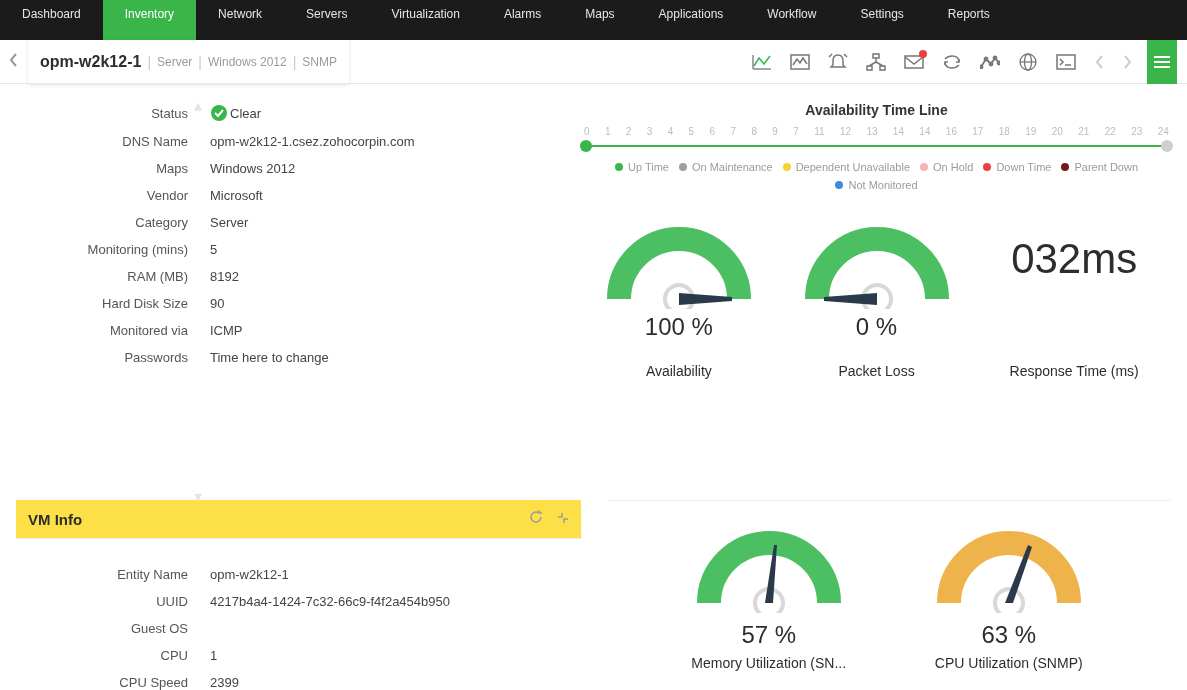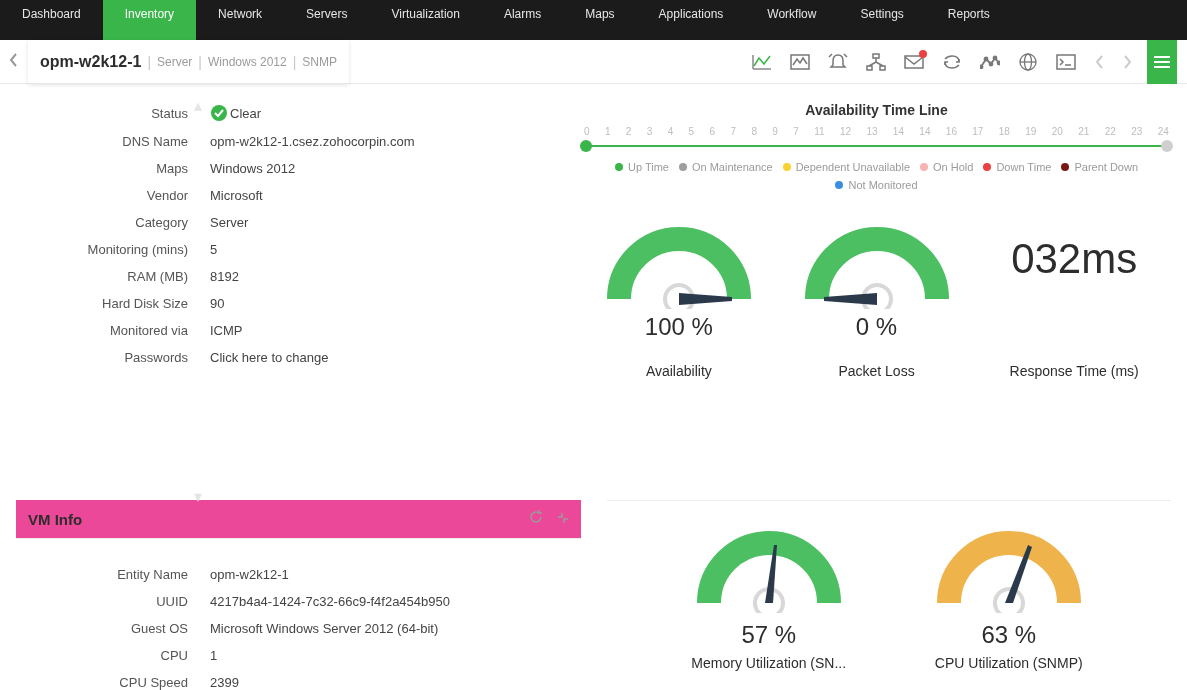--- a/index.html
+++ b/index.html
@@ -52,21 +52,21 @@
   .gauges { display:flex; gap:12px; justify-content:space-between; padding:0 4px; }
   .g { flex:1; text-align:center; }
   .gwrap { height:100px; display:flex; align-items:flex-end; justify-content:center; position:relative; }
   .gnum { font-size:24px; color:#2d2d2d; margin-top:4px; }
   .gbig { font-size:42px; color:#2d2d2d; display:flex; align-items:center; justify-content:center; height:100px; font-weight:400;}
   .glabel { color:#2d2d2d; font-size:14px; margin-top:22px; }
 
   
   .panels { display:flex; gap:26px; padding:0 16px; margin-top:14px; }
   .panel { flex:1; }
-  .phead { background:#ec4899; display:flex; align-items:center; height:38px; padding:0 12px; }
+  .phead { background:#fde047; display:flex; align-items:center; height:38px; padding:0 12px; }
   .phead .ptitle { font-weight:700; font-size:15px; color:#2d2d2d; }
   .phead .picons { margin-left:auto; display:flex; gap:14px; color:#9a9a9a; }
   .panel .body { padding:22px 0 0 0; border-top:1px solid #eee; }
   .dial { text-align:center; width:200px; }
   .drow { display:flex; gap:40px; justify-content:center; }
 
   .reddot { width:8px; height:8px; background:#ea4040; border-radius:50%; position:absolute; top:6px; right:6px; }
 </style>
 </head>
 <body>
@@ -230,21 +230,21 @@
     <div class="kv">
         <div class="k">Hard Disk Size</div>
         <div class="v">90</div>
       </div>
     <div class="kv">
         <div class="k">Monitored via</div>
         <div class="v">ICMP</div>
       </div>
     <div class="kv">
         <div class="k">Passwords</div>
-        <div class="v">Click here to change</div>
+        <div class="v">Time here to change</div>
       </div>
     <div class="arrow-down">▾</div>
   </div>
 
   <div class="right">
     <div class="timeline-title">Availability Time Line</div>
     <div class="ticks" id="ticks">
         <span>0</span>
         <span>1</span>
         <span>2</span>
@@ -336,21 +336,20 @@
       <div class="kv">
           <div class="k">Entity Name</div>
           <div class="v">opm-w2k12-1</div>
         </div>
       <div class="kv">
           <div class="k">UUID</div>
           <div class="v">4217b4a4-1424-7c32-66c9-f4f2a454b950</div>
         </div>
       <div class="kv">
           <div class="k">Guest OS</div>
-          <div class="v">Microsoft Windows Server 2012 (64-bit)</div>
         </div>
       <div class="kv">
           <div class="k">CPU</div>
           <div class="v">1</div>
         </div>
       <div class="kv">
           <div class="k">CPU Speed</div>
           <div class="v">2399</div>
         </div>
       <div class="kv"></div>

